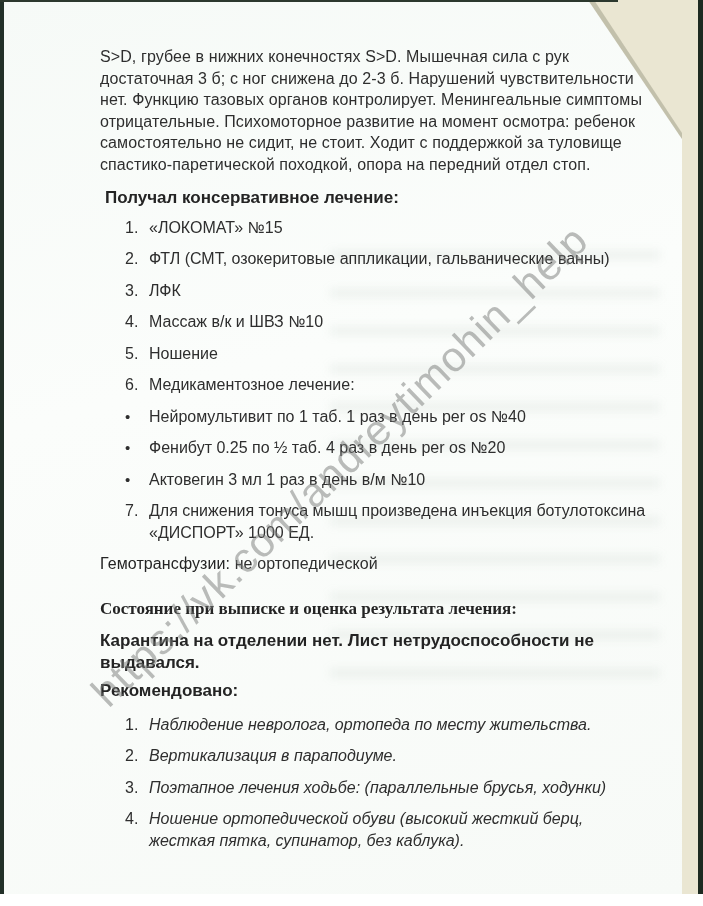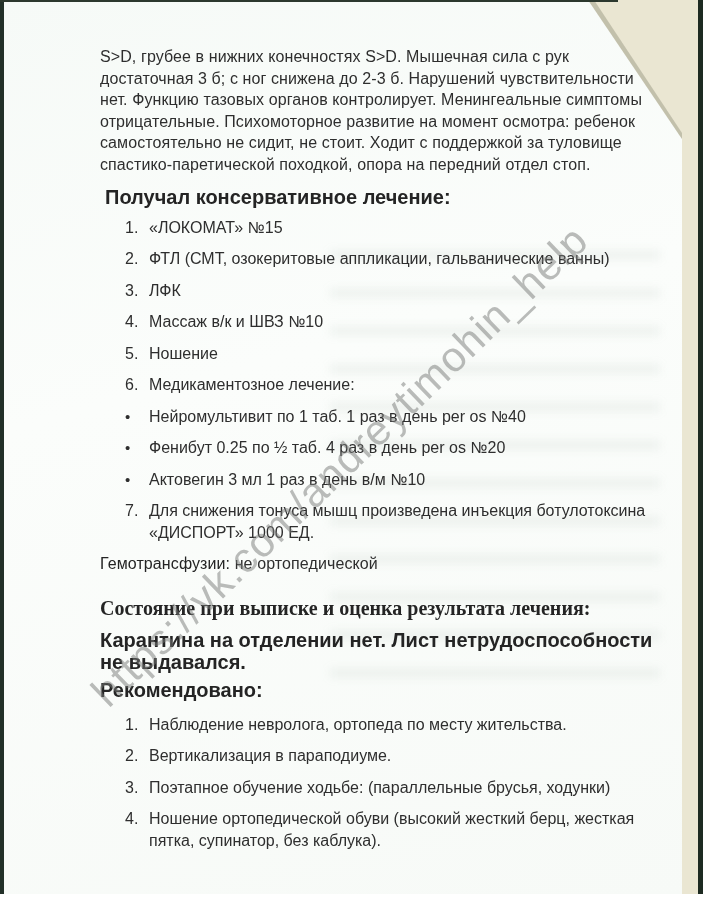--- a/index.html
+++ b/index.html
@@ -39,34 +39,34 @@
         rgba(255,255,255,0) 10px 38px);
     filter: blur(4px);
     pointer-events: none;
   }
 
   .content { position: absolute; left: 100px; top: 46px; width: 561px; }
 
   .para { font-size: 16px; line-height: 21.5px; margin: 0; letter-spacing: 0.1px; }
   .b { font-weight: normal; color: #242424; }
 
-  .h { font-size: 20px; line-height: 21.5px; font-weight: bold; color: #242424; margin: 0; }
+  .h { font-size: 17px; line-height: 21.5px; font-weight: bold; color: #242424; margin: 0; }
   .h-treat { margin: 12px 0 8px 5px; }
 
   .li { display: flex; margin: 0 0 10px 25px; font-size: 16px; line-height: 21.5px; }
   .li .marker { flex: none; width: 24px; }
   .li .txt { flex: 1 1 auto; max-width: 512px; }
   .li.bullet .marker { font-size: 15px; }
 
   .line-hemo { margin-top: 10px; }
   .h-state { margin-top: 23px; font-family: Liberation Serif, serif; }
   .para-discharge { margin-top: 7px; }
   .h-quarantine { margin-top: 11px; }
   .h-recommend { margin-top: 7px; margin-bottom: 12px; }
-  .rec .li .txt { max-width: 500px; }
+  .rec .li .txt { max-width: 500px; font-style: italic; }
 
   .watermark {
     position: absolute;
     left: -100px; top: 442px;
     width: 880px;
     text-align: center;
     transform: rotate(-44deg);
     font-size: 42px;
     letter-spacing: 1px;
     color: rgba(120,122,120,0.50);
@@ -143,21 +143,21 @@
       <div class="li">
         <span class="marker">1.</span>
         <span class="txt">Наблюдение невролога, ортопеда по месту жительства.</span>
       </div>
       <div class="li">
         <span class="marker">2.</span>
         <span class="txt">Вертикализация в параподиуме.</span>
       </div>
       <div class="li">
         <span class="marker">3.</span>
-        <span class="txt">Поэтапное обучение ходьбе: (параллельные брусья, ходунки)</span>
+        <span class="txt">Поэтапное лечения ходьбе: (параллельные брусья, ходунки)</span>
       </div>
       <div class="li">
         <span class="marker">4.</span>
         <span class="txt">Ношение ортопедической обуви (высокий жесткий берц, жесткая пятка, супинатор, без каблука).</span>
       </div>
     </div>
 
   </div>
 
   <div class="watermark">https://vk.com/andreytimohin_help</div>

